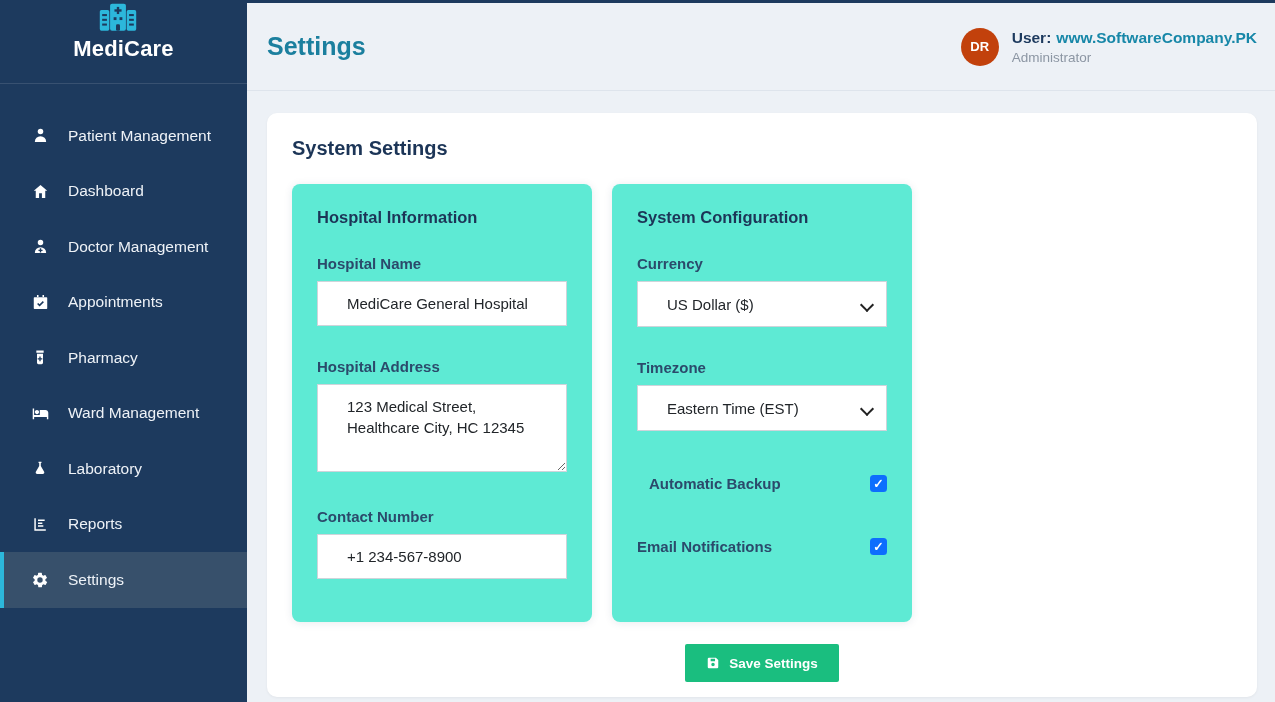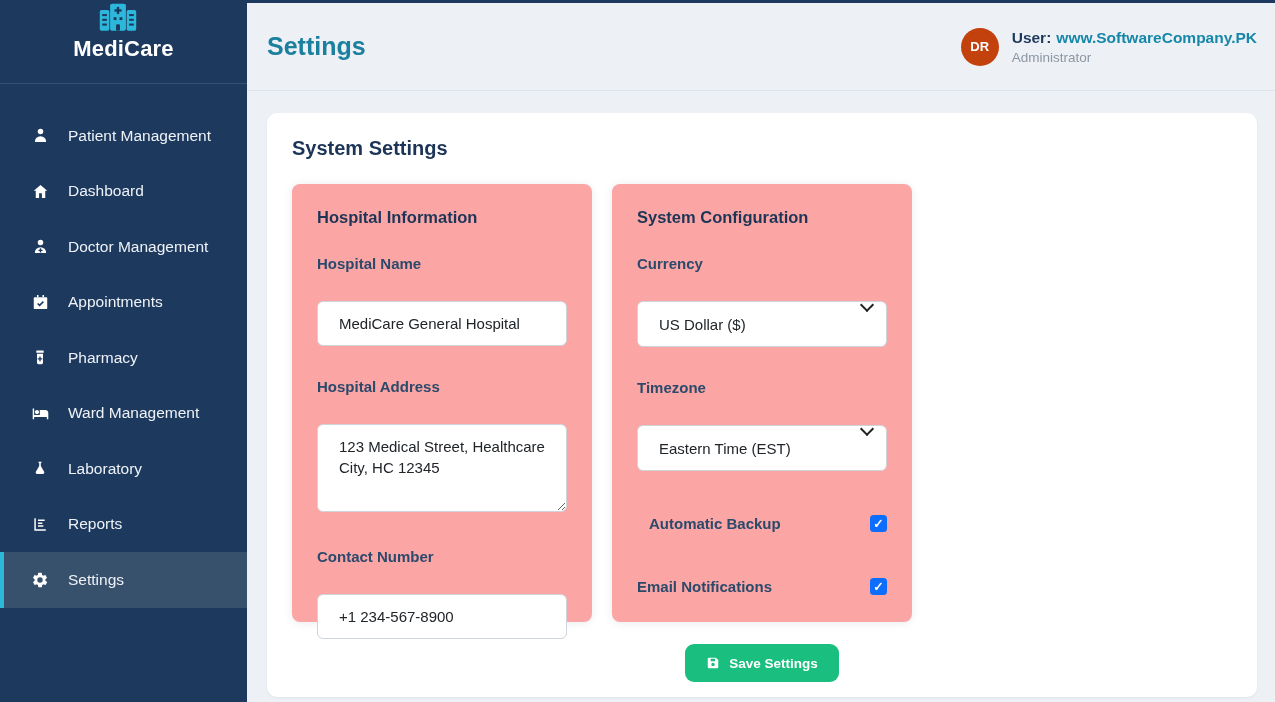--- a/index.html
+++ b/index.html
@@ -25,40 +25,40 @@
   .avatar { width:38px; height:38px; border-radius:50%; background:#c2410c; color:#fff; font-weight:bold; font-size:13px; display:flex; align-items:center; justify-content:center; }
   .user-line { font-size:15.5px; font-weight:bold; color:#1d3a5e; }
   .user-line .user-name { color:#1787a8; margin-left:5px; }
   .user-role { font-size:13.5px; color:#8c96a3; margin-top:3px; }
 
   
   .main { padding:22px 18px 0 20px; }
   .card { background:#fff; border-radius:10px; padding:24px 25px; height:584px; box-shadow:0 1px 3px rgba(0,0,0,.05); }
   .section-title { color:#1c3557; font-size:20px; font-weight:bold; margin-bottom:24px; }
   .panels { display:flex; gap:20px; }
-  .panel { width:300px; height:438px; background:#fca5a5; border-radius:8px; padding:24px 25px; box-shadow:0 1px 8px rgba(30,58,95,.10); }
+  .panel { width:300px; height:438px; background:#5eead4; border-radius:8px; padding:24px 25px; box-shadow:0 1px 8px rgba(30,58,95,.10); }
   .panel-title { color:#1c3557; font-size:16.5px; font-weight:bold; margin-bottom:28px; }
   .form-group { margin-bottom:32px; }
   .field-label { display:block; font-size:15px; font-weight:600; color:#2b4a6b; margin-bottom:9px; }
   .text-input, .area-input, .select-input {
-    width:100%; border:1px solid #ced4da; border-radius:6px; background:#fff;
-    font-family:"Liberation Sans", sans-serif; font-size:15px; color:#212529; padding:11px 21px;margin-top:20px;
+    width:100%; border:1px solid #ced4da; border-radius:0; background:#fff;
+    font-family:"Liberation Sans", sans-serif; font-size:15px; color:#212529; padding:11px 29px;
   }
   .text-input { height:45px; }
   .area-input { height:88px; resize:both; line-height:1.4; }
   .select-wrap { position:relative; }
   .select-input { height:46px; appearance:none; -webkit-appearance:none; padding-right:32px; }
   .select-wrap::after { content:""; position:absolute; right:15px; top:19px; width:8px; height:8px;
     border-right:2.2px solid #222; border-bottom:2.2px solid #222; transform:rotate(45deg); pointer-events:none; }
   .check-row { display:flex; align-items:center; justify-content:space-between; margin-bottom:34px; }
   .checkbox { width:17px; height:17px; background:#0d6efd; border-radius:3.5px; color:#fff;
     font-size:12.5px; font-weight:bold; display:flex; align-items:center; justify-content:center; cursor:pointer; }
   .save-row { display:flex; justify-content:center; margin-top:22px; }
   .save-btn { display:flex; align-items:center; gap:9px; background:#1abe7f; color:#fff; border:none;
-    border-radius:9px; padding:0 21px; height:38px; font-family:"Liberation Sans", sans-serif;
+    border-radius:2px; padding:0 21px; height:38px; font-family:"Liberation Sans", sans-serif;
     font-size:13.5px; font-weight:bold; cursor:pointer; }
 </style>
 </head>
 <body>
 
 <aside class="sidebar">
   <div class="brand">
     <svg class="brand-logo" viewBox="0 0 48 44">
       <g fill="#2cb7db">
         <rect x="1" y="12" width="12" height="26" rx="2"></rect>

